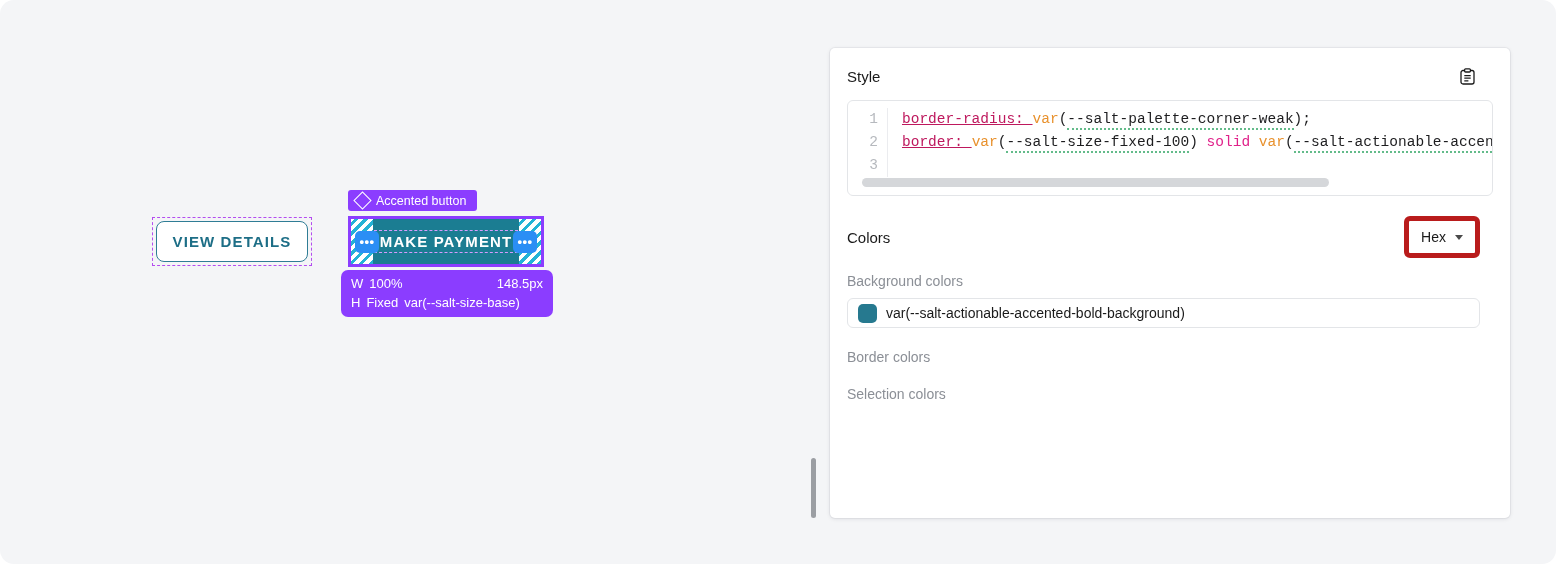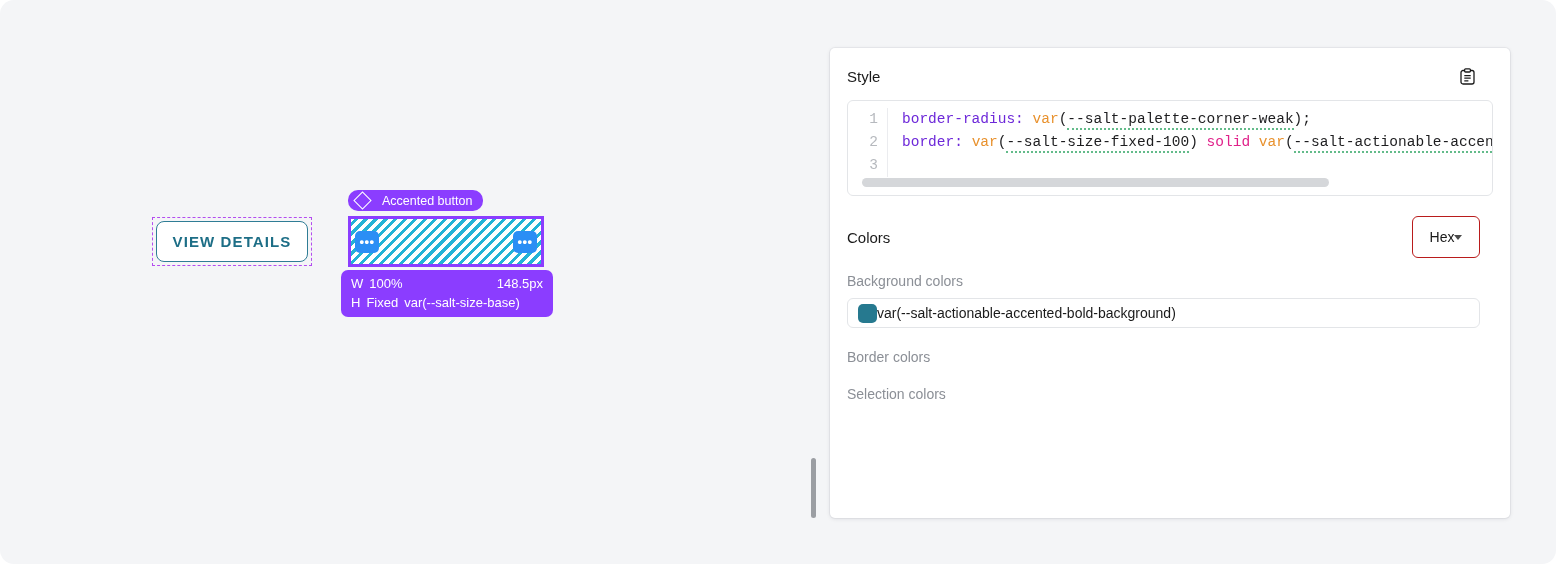--- a/index.html
+++ b/index.html
@@ -119,24 +119,24 @@
   .handle-pill.left  { left: 4px; }
   .handle-pill.right { right: 4px; }
 
   
   #accented-badge {
     position: absolute;
     left: 348px;
     top: 190px;
     height: 21px;
     background: #8b3dff;
-    border-radius: 10px;
-    display: flex;
-    align-items: center;
-    gap: 13px;
+    border-radius: 3px;
+    display: flex;
+    align-items: center;
+    gap: 7px;
     padding: 0 11px 0 8px;
     color: #ffffff;
     font-size: 12.5px;
     white-space: nowrap;
     font-family: "Liberation Sans", sans-serif;
   }
   #accented-badge .diamond {
     width: 11px; height: 11px;
     border: 1.6px solid #ffffff;
     transform: rotate(45deg);
@@ -225,21 +225,21 @@
     color: #b6b9be;
     border-right: 1px solid #ebecef;
     user-select: none;
   }
   #code-body {
     flex: 1 1 auto;
     padding-left: 14px;
     white-space: nowrap;
     overflow: hidden;
   }
-  .tok-prop { color: #6d28d9; }
+  .tok-prop { color: #be185d; text-decoration: underline; }
   .tok-fn   { color: #e8912d; }
   .tok-punc { color: #1d1d1f; }
   .tok-kw   { color: #e0218a; }
   .tok-var  {
     color: #1d1d1f;
     border-bottom: 2px dotted #63bb8a;
     padding-bottom: 1px;
   }
   #code-hscroll-track {
     position: absolute;
@@ -256,27 +256,28 @@
   
   #colors-head {
     display: flex;
     align-items: center;
     justify-content: space-between;
     margin-top: 26px;
     height: 30px;
     text-align: right;
   }
   #hex-select {
-    border: 1px solid #b91c1c;
+    border: 5px solid #b91c1c;
     border-radius: 6px;
     height: 42px;
     min-width: 68px;
     display: flex;
     align-items: center;
     justify-content: center;
+    gap: 9px;
     padding: 0 12px;
     font-size: 14px;
     color: #1a1a1a;
     background: #fff;
     cursor: pointer;
     box-sizing: border-box;
   }
   .chev {
     width: 0; height: 0;
     border-left: 4px solid transparent;
@@ -290,20 +291,21 @@
     margin-top: 21px;
     margin-bottom: 9px;
     font-family: "Liberation Sans", sans-serif;
   }
   .color-row {
     border: 1px solid #e3e5e8;
     border-radius: 6px;
     height: 30px;
     display: flex;
     align-items: center;
+    gap: 9px;
     padding: 0 10px;
     box-sizing: border-box;
     background: #fff;
   }
   .swatch {
     width: 19px; height: 19px;
     border-radius: 5px;
     flex: 0 0 19px;
     box-sizing: border-box;
   }
@@ -339,20 +341,23 @@
     </div>
 
     <div id="view-details-wrap">
       <div id="view-details-btn">
         <span>VIEW DETAILS</span>
       </div>
     </div>
 
     <div id="make-payment-wrap">
       <div class="hatch-pad"></div>
+      <div id="make-payment-btn">
+        <span id="make-payment-label">MAKE PAYMENT</span>
+      </div>
       <div class="hatch-pad"></div>
       <div class="handle-pill left">•••</div>
       <div class="handle-pill right">•••</div>
     </div>
 
     <div id="dim-tooltip">
       <div class="row">
         <span class="k">W</span>
         <span class="v">100%</span>
         <span class="sp"></span>

